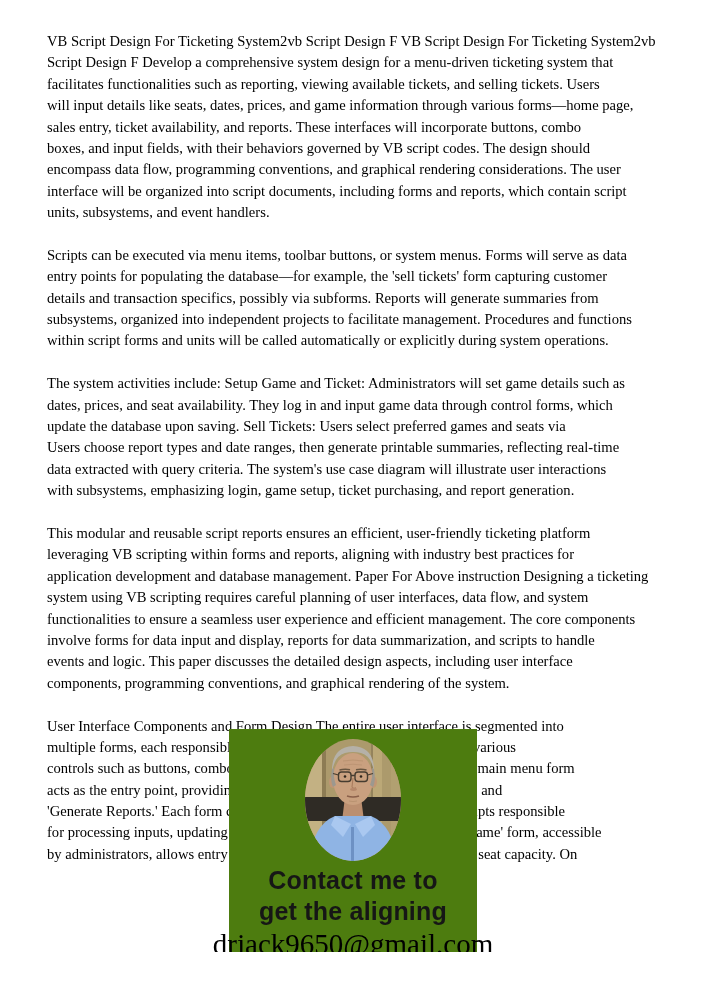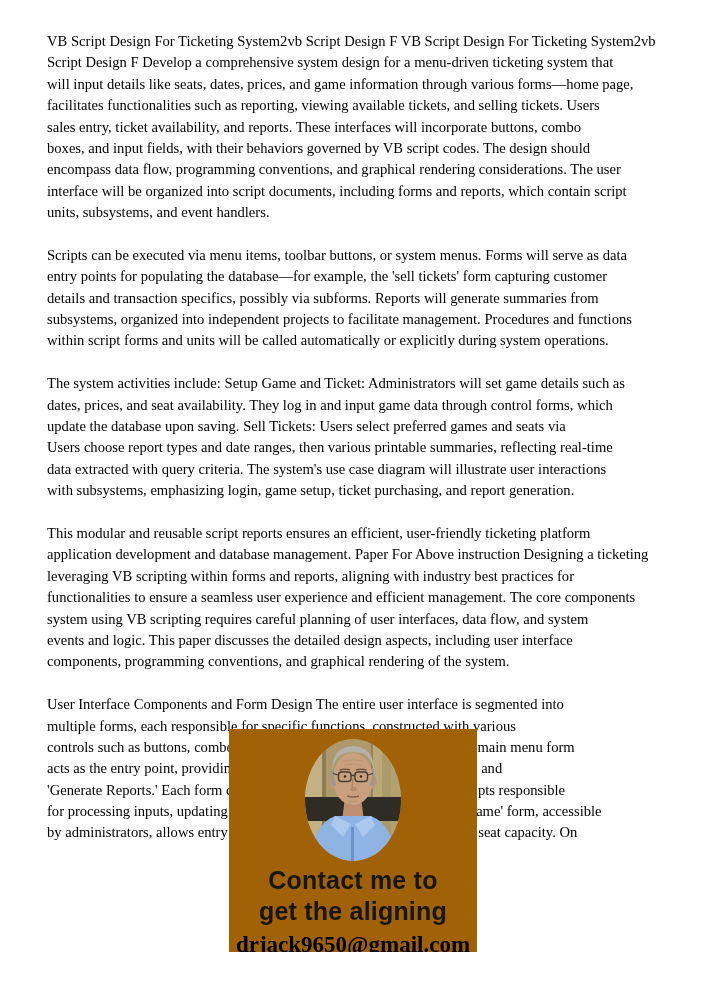--- a/index.html
+++ b/index.html
@@ -48,81 +48,82 @@
     font-weight: 700;
     font-size: 25px;
     line-height: 31px;
     color: #161616;
     text-align: center;
     letter-spacing: 0.2px;
   }
   .card-email {
     margin-top: 4px;
     font-family: "Liberation Serif", serif;
-    font-weight: 700;
-    font-size: 23px;
+    font-weight: 400;
+    font-size: 29px;
     line-height: 27px;
     color: #000000;
     text-align: right;
     white-space: nowrap;
   }
 </style>
 </head>
 <body>
 
 <div class="page">
 
   <div class="doc" style="color: rgb(0, 0, 0);">
       <div class="paragraph">
         <div class="line">VB Script Design For Ticketing System2vb Script Design F VB Script Design For Ticketing System2vb</div>
         <div class="line">Script Design F Develop a comprehensive system design for a menu-driven ticketing system that</div>
+        <div class="line">facilitates functionalities such as reporting, viewing available tickets, and selling tickets. Users</div>
         <div class="line">will input details like seats, dates, prices, and game information through various forms—home page,</div>
-        <div class="line">facilitates functionalities such as reporting, viewing available tickets, and selling tickets. Users</div>
         <div class="line">sales entry, ticket availability, and reports. These interfaces will incorporate buttons, combo</div>
         <div class="line">boxes, and input fields, with their behaviors governed by VB script codes. The design should</div>
         <div class="line">encompass data flow, programming conventions, and graphical rendering considerations. The user</div>
         <div class="line">interface will be organized into script documents, including forms and reports, which contain script</div>
         <div class="line">units, subsystems, and event handlers.</div>
       </div>
       <div class="paragraph">
         <div class="line">Scripts can be executed via menu items, toolbar buttons, or system menus. Forms will serve as data</div>
         <div class="line">entry points for populating the database—for example, the 'sell tickets' form capturing customer</div>
         <div class="line">details and transaction specifics, possibly via subforms. Reports will generate summaries from</div>
         <div class="line">subsystems, organized into independent projects to facilitate management. Procedures and functions</div>
         <div class="line">within script forms and units will be called automatically or explicitly during system operations.</div>
       </div>
       <div class="paragraph">
         <div class="line">The system activities include: Setup Game and Ticket: Administrators will set game details such as</div>
         <div class="line">dates, prices, and seat availability. They log in and input game data through control forms, which</div>
         <div class="line">update the database upon saving. Sell Tickets: Users select preferred games and seats via</div>
-        <div class="line">Users choose report types and date ranges, then various printable summaries, reflecting real-time</div>
+        <div class="line">Users choose report types and date ranges, then generate printable summaries, reflecting real-time</div>
         <div class="line">data extracted with query criteria. The system's use case diagram will illustrate user interactions</div>
         <div class="line">with subsystems, emphasizing login, game setup, ticket purchasing, and report generation.</div>
       </div>
       <div class="paragraph">
         <div class="line">This modular and reusable script reports ensures an efficient, user-friendly ticketing platform</div>
+        <div class="line">leveraging VB scripting within forms and reports, aligning with industry best practices for</div>
         <div class="line">application development and database management. Paper For Above instruction Designing a ticketing</div>
-        <div class="line">leveraging VB scripting within forms and reports, aligning with industry best practices for</div>
+        <div class="line">system using VB scripting requires careful planning of user interfaces, data flow, and system</div>
         <div class="line">functionalities to ensure a seamless user experience and efficient management. The core components</div>
-        <div class="line">system using VB scripting requires careful planning of user interfaces, data flow, and system</div>
+        <div class="line">involve forms for data input and display, reports for data summarization, and scripts to handle</div>
         <div class="line">events and logic. This paper discusses the detailed design aspects, including user interface</div>
         <div class="line">components, programming conventions, and graphical rendering of the system.</div>
       </div>
       <div class="paragraph">
         <div class="line">User Interface Components and Form Design The entire user interface is segmented into</div>
         <div class="line">multiple forms, each responsible for specific functions, constructed with various</div>
         <div class="line">controls such as buttons, combo boxes, and input fields. For instance, the main menu form</div>
         <div class="line">acts as the entry point, providing buttons like 'Sell Tickets,' 'Setup Ticket,' and</div>
         <div class="line">'Generate Reports.' Each form contains controls linked to specific VB scripts responsible</div>
         <div class="line">for processing inputs, updating records, and validating data. The 'Setup Game' form, accessible</div>
         <div class="line">by administrators, allows entry of game details, such as dates, prices, and seat capacity. On</div>
       </div>
     </div>
 
-  <div class="card" style="background: #a16207;">
+  <div class="card" style="background: #4d7c0f;">
     <div class="photo">
       <svg width="96" height="122" viewBox="0 0 96 122" xmlns="http://www.w3.org/2000/svg">
         <defs>
           <clipPath id="ovalClip">
               <ellipse cx="48" cy="61" rx="48" ry="61"></ellipse>
             </clipPath>
         </defs>
         <g clip-path="url(#ovalClip)">
 
           <rect x="0" y="0" width="96" height="122" fill="#ac9a6c"></rect>

